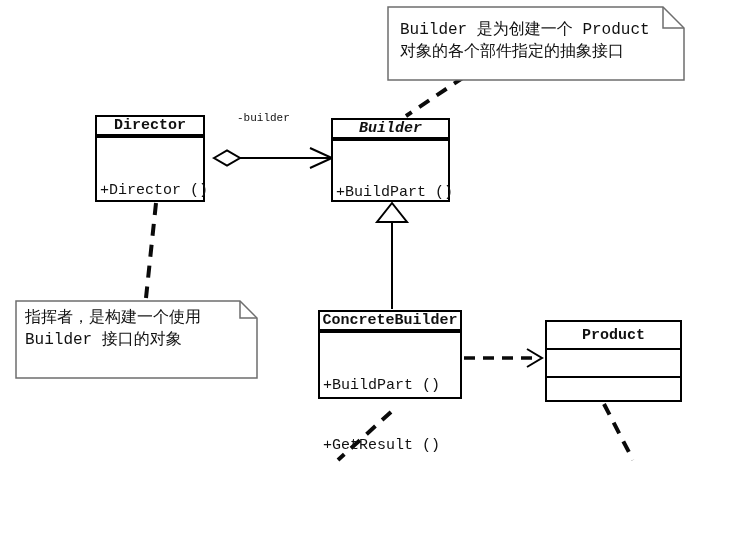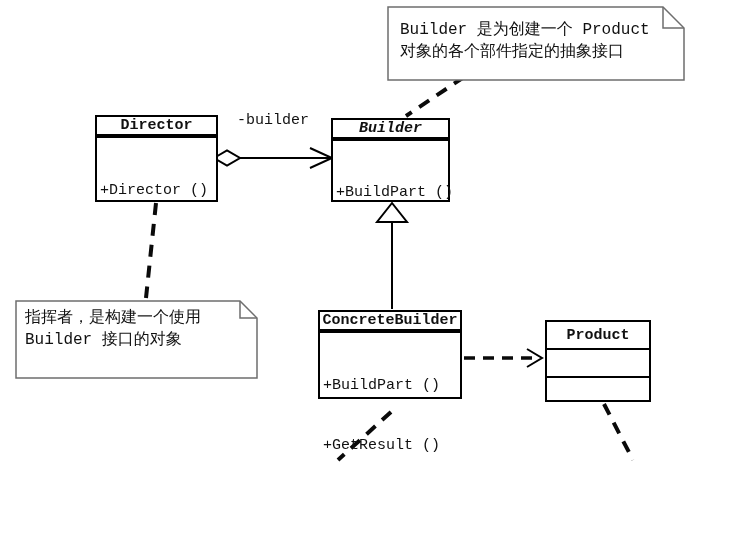--- a/index.html
+++ b/index.html
@@ -28,21 +28,21 @@
   .italic-title { font-style:italic; }
   
   .uml-note { position:absolute; }
   .uml-note svg.note-shape { position:absolute; left:0; top:0; display:block; }
   .uml-note .note-text {
     position:absolute; font-size:16px; line-height:22px; white-space:nowrap;
   }
   
   svg.connectors { position:absolute; left:0; top:0; pointer-events:none; }
   .assoc-label {
-    position:absolute; font-size:15px; white-space:nowrap;
+    position:absolute; font-size:11px; white-space:nowrap;
   }
 </style>
 </head>
 <body>
 
 <div class="canvas">
 
   <svg class="connectors" width="755" height="549" viewBox="0 0 755 549">
 
     <line x1="240" y1="158" x2="330" y2="158" stroke="#000" stroke-width="2"></line>
@@ -56,21 +56,21 @@
     <polyline points="527,349 542,358 527,367" fill="none" stroke="#000" stroke-width="2"></polyline>
 
     <line x1="464" y1="77" x2="406" y2="116" stroke="#0a0a0a" stroke-width="4" stroke-dasharray="12 9"></line>
     <line x1="156" y1="203" x2="146" y2="298" stroke="#0a0a0a" stroke-width="4" stroke-dasharray="12 9"></line>
     <line x1="391" y1="412" x2="338" y2="460" stroke="#0a0a0a" stroke-width="4" stroke-dasharray="12 9"></line>
     <line x1="604" y1="404" x2="633" y2="460" stroke="#0a0a0a" stroke-width="4" stroke-dasharray="12 9"></line>
   </svg>
 
   <div class="assoc-label" style="left:237px; top:112px;">-builder</div>
 
-  <div class="uml-class" style="left:95px; top:115px; width:123px; height:87px;">
+  <div class="uml-class" style="left:95px; top:115px; width:110px; height:87px;">
     <div class="compartment c-title" style="height:25px;">Director</div>
     <div class="compartment c-attrs" style="height:31px;"></div>
     <div class="compartment c-methods">
       <div>+Director ()</div>
     </div>
   </div>
 
   <div class="uml-class" style="left:331px; top:118px; width:119px; height:84px;">
     <div class="compartment c-title italic-title" style="height:28px;">Builder</div>
     <div class="compartment c-attrs" style="height:28px;"></div>
@@ -81,21 +81,21 @@
 
   <div class="uml-class" style="left:318px; top:310px; width:144px; height:89px;">
     <div class="compartment c-title" style="height:26px;">ConcreteBuilder</div>
     <div class="compartment c-attrs" style="height:31px;"></div>
     <div class="compartment c-methods">
       <div>+BuildPart ()</div>
       <div>+GetResult ()</div>
     </div>
   </div>
 
-  <div class="uml-class" style="left:545px; top:320px; width:106px; height:82px;">
+  <div class="uml-class" style="left:545px; top:320px; width:137px; height:82px;">
     <div class="compartment c-title" style="height:28px;">Product</div>
     <div class="compartment c-attrs" style="height:28px;"></div>
     <div class="compartment c-methods"></div>
   </div>
 
   <div class="uml-note" style="left:387px; top:6px; width:298px; height:90px;">
     <svg class="note-shape" width="298" height="75" viewBox="0 0 298 75">
       <polygon points="1,1 276,1 297,22 297,74 1,74" fill="#fff" stroke="#6e6e6e" stroke-width="1.5"></polygon>
       <polyline points="276,1 276,22 297,22" fill="none" stroke="#6e6e6e" stroke-width="1.5"></polyline>
     </svg>

